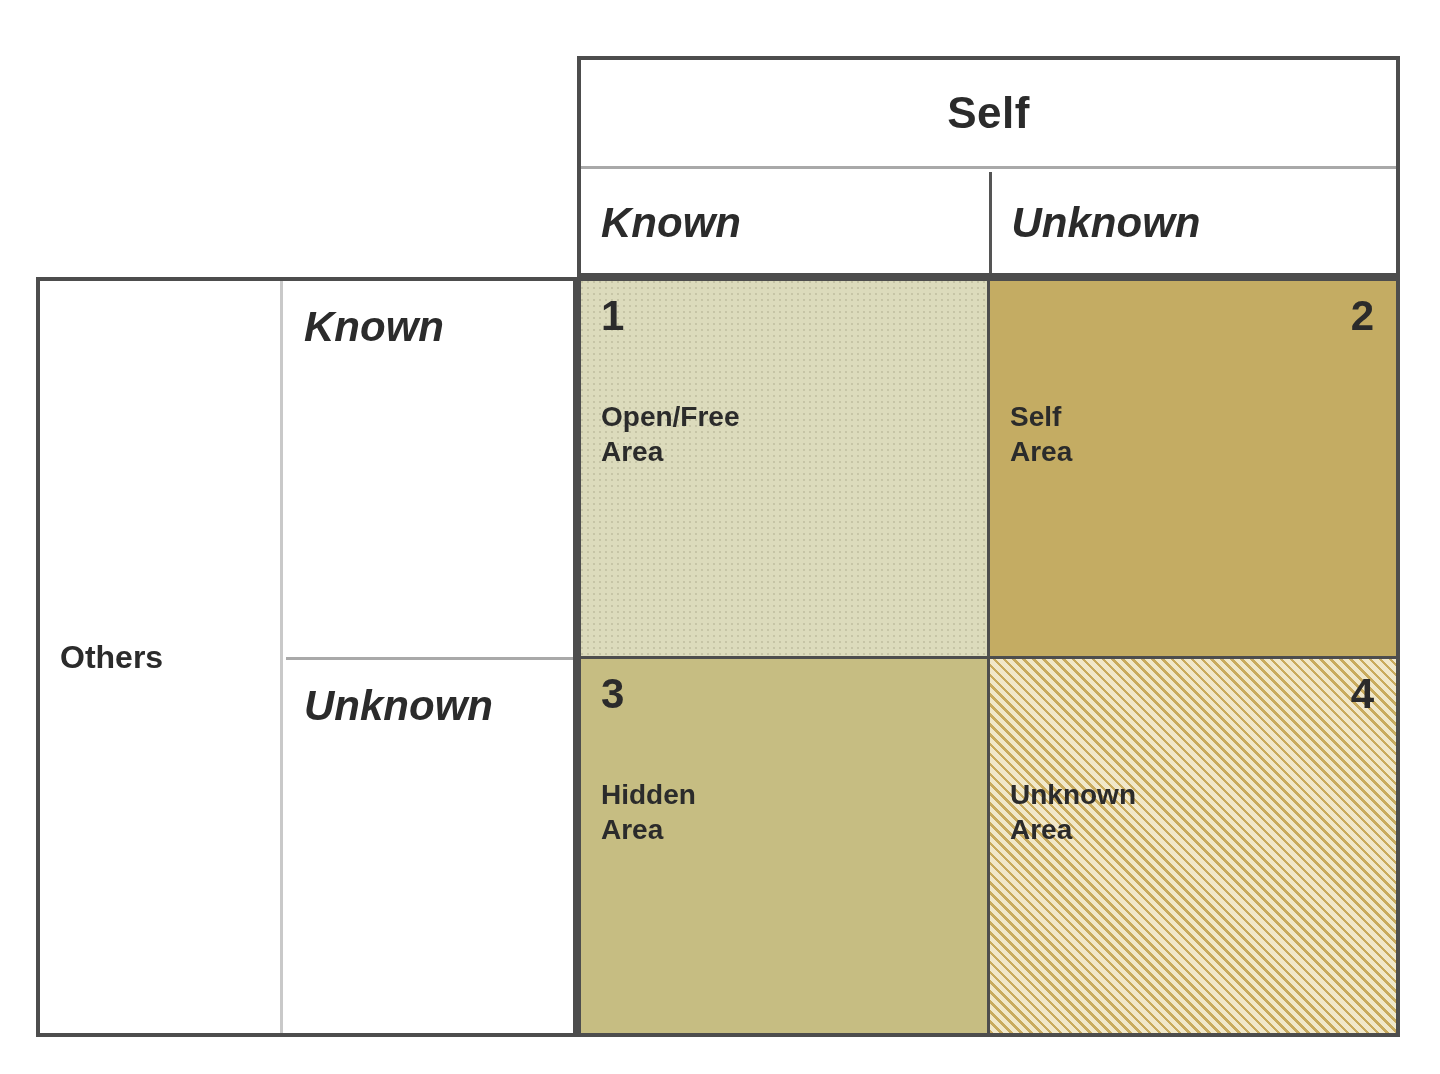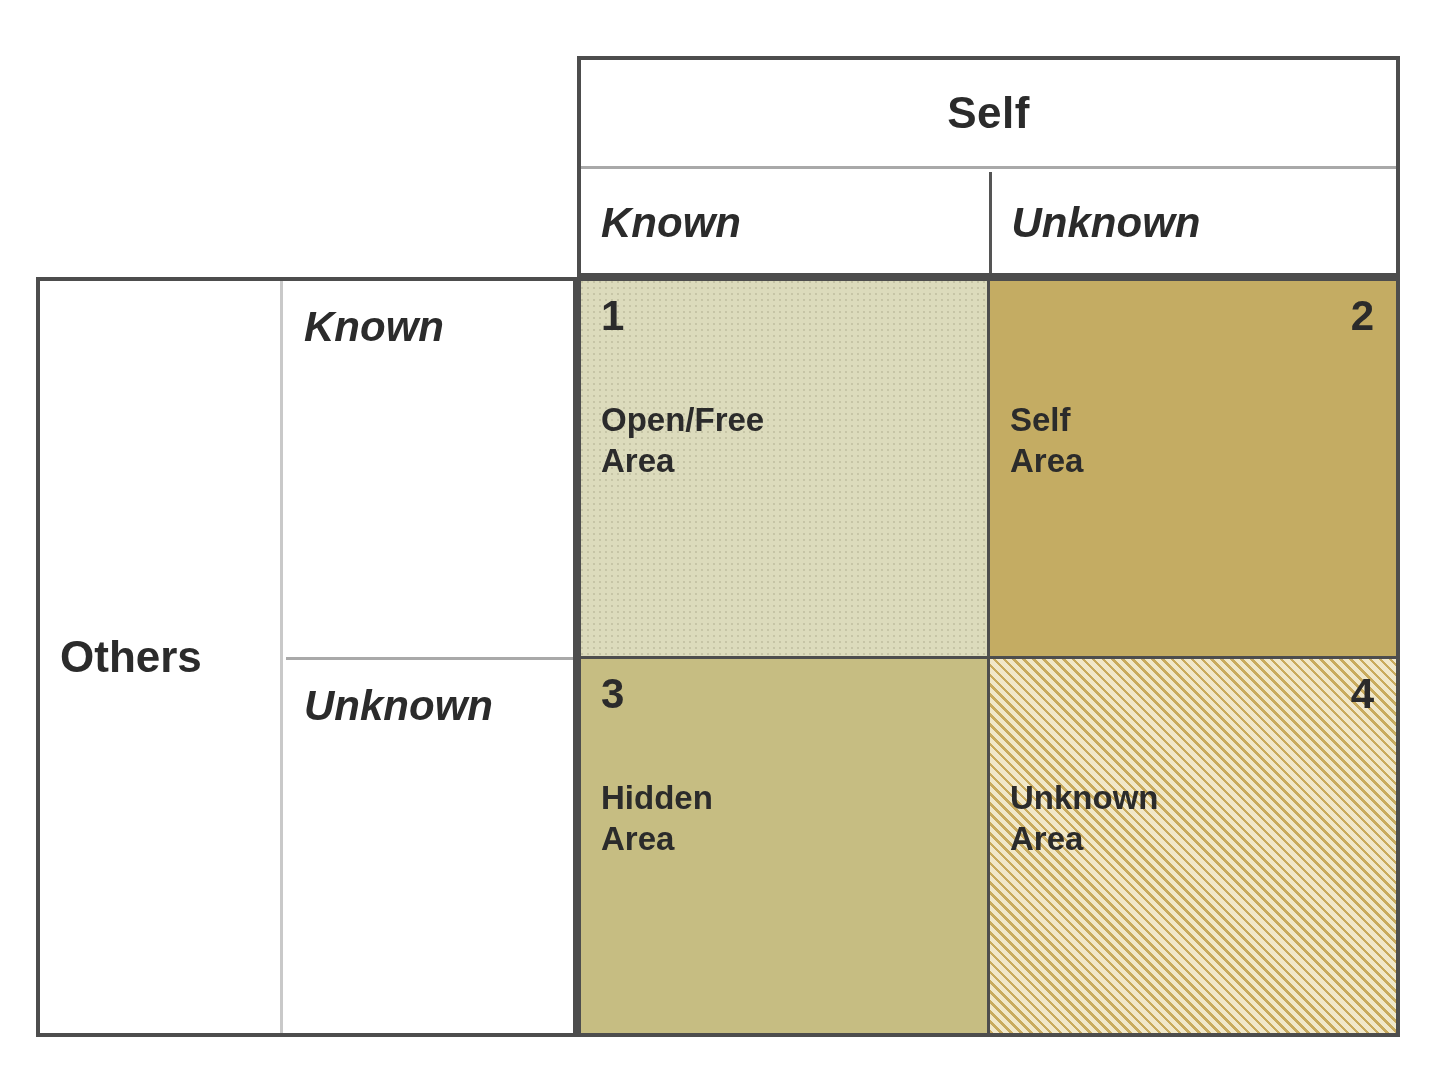--- a/index.html
+++ b/index.html
@@ -94,21 +94,21 @@
     top: 0;
     width: 243px;
     bottom: 0;
     display: flex;
     align-items: center;
     padding-left: 20px;
     box-sizing: border-box;
     border-right: 3px solid #c9c9c9;
   }
   .others-label-text {
-    font-size: 44px;
+    font-size: 32px;
     font-weight: bold;
     color: #2b2b2b;
   }
   .others-rows-col {
     position: absolute;
     left: 246px;
     top: 0;
     right: 0;
     bottom: 0;
     display: flex;
@@ -159,21 +159,21 @@
     line-height: 1;
     color: #2b2b2b;
   }
   .quadrant.num-left .q-num { left: 20px; }
   .quadrant.num-right .q-num { right: 22px; }
 
   .quadrant .q-label {
     position: absolute;
     left: 20px;
     top: 118px;
-    font-size: 33px;
+    font-size: 28px;
     font-weight: bold;
     line-height: 1.25;
     color: #2b2b2b;
     white-space: pre-line;
   }
 
   
   .q1 {
     background-color: #dcdbbc;
     background-image:

